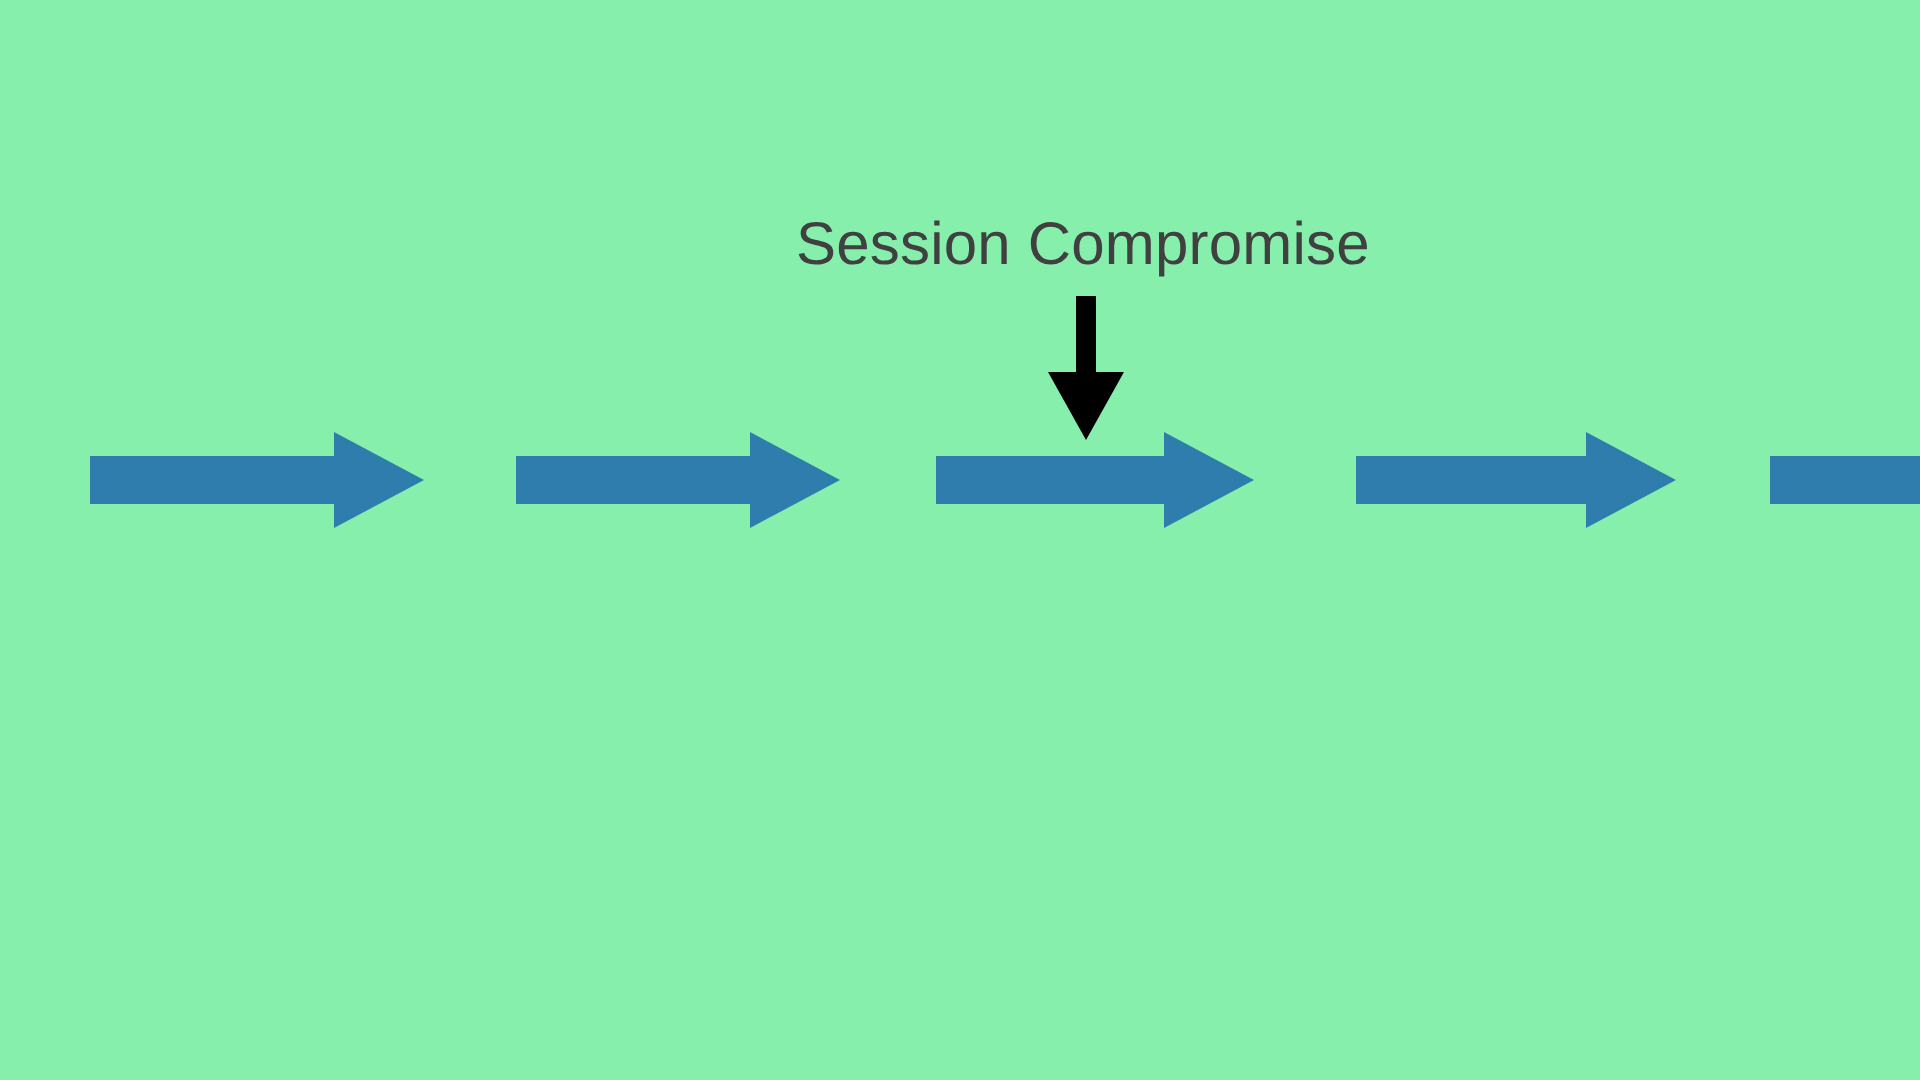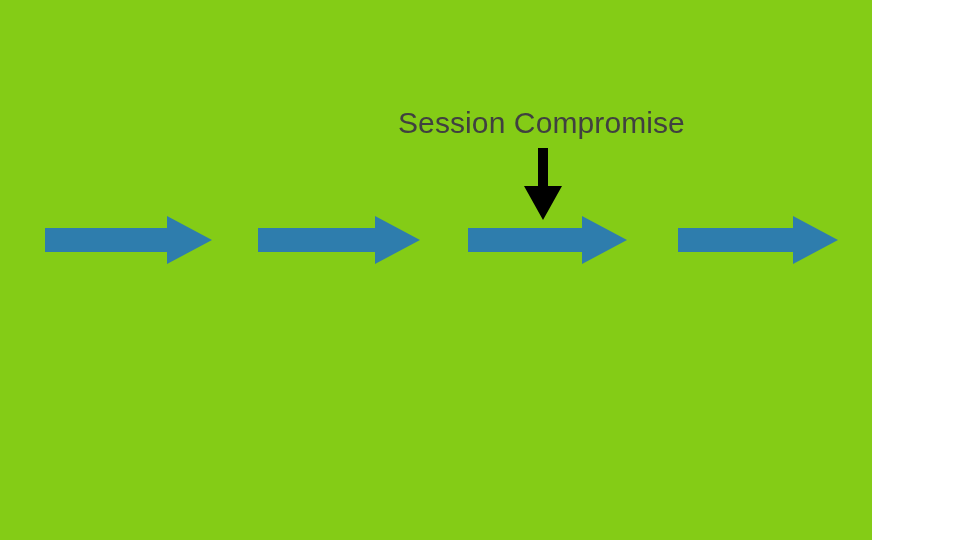--- a/index.html
+++ b/index.html
@@ -47,21 +47,21 @@
     font-size: 30px;
     font-weight: 400;
     letter-spacing: 0.1px;
     color: #404040;
     line-height: 1;
   }
 </style>
 </head>
 <body style="background: rgb(255, 255, 255);">
 
-<div id="canvas" style="width: 872px; height: 540px; background: #84cc16;">
+<div id="canvas" style="width: 960px; height: 540px; background: #86efac;">
 
   <div class="flow-arrow" style="left: 45px; width: 167px; height: 48px;">
     <svg viewBox="0 0 167 48" preserveAspectRatio="none">
       <polygon points="0,12 122,12 122,0 167,24 122,48 122,36 0,36" fill="#2E7DAD"></polygon>
     </svg>
   </div>
 
   <div class="flow-arrow" style="left: 258px; width: 162px; height: 48px;">
     <svg viewBox="0 0 162 48" preserveAspectRatio="none">
       <polygon points="0,12 117,12 117,0 162,24 117,48 117,36 0,36" fill="#2E7DAD"></polygon>

